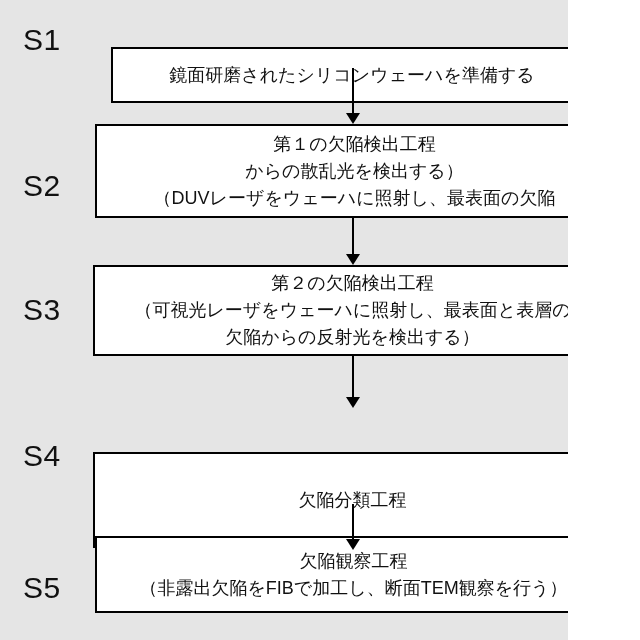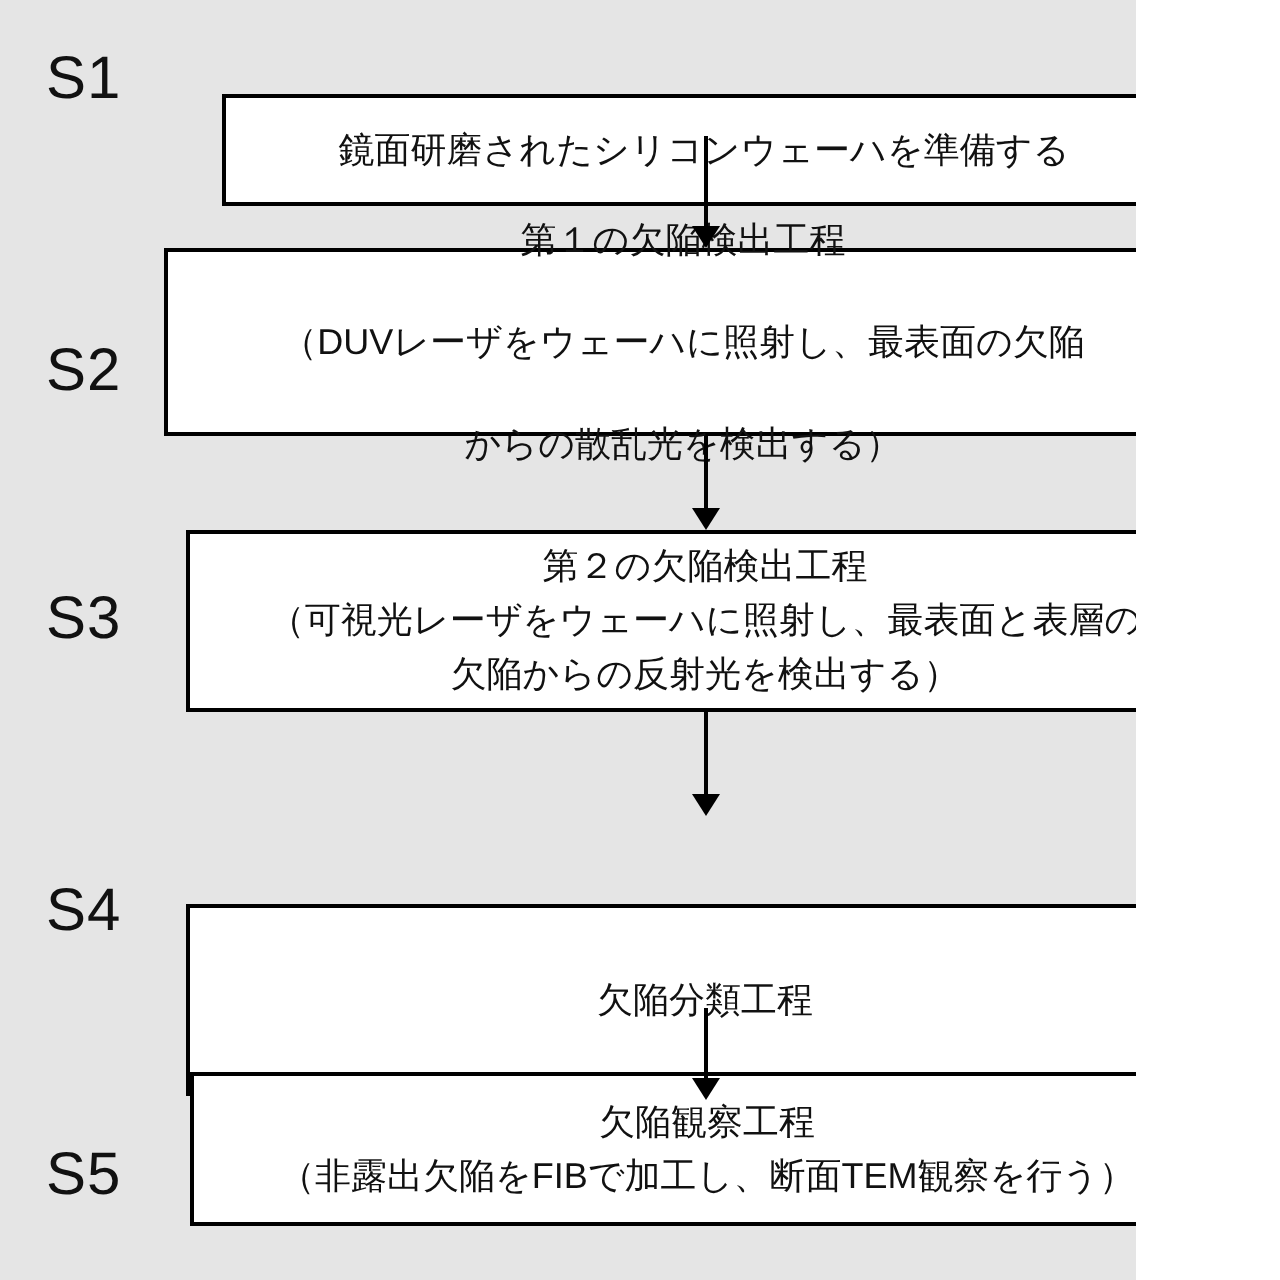--- a/index.html
+++ b/index.html
@@ -57,21 +57,21 @@
     border-top: 11px solid #000000;
   }
   
   #lbl-s1 { top: 22px; }
   #lbl-s2 { top: 153px; margin-top: 15px; }
   #lbl-s3 { top: 292px; }
   #lbl-s4 { top: 438px; }
   #lbl-s5 { top: 570px; }
 
   #box-s1 { left: 111px; top: 12px;  width: 482px; height: 56px; margin-top: 35px; }
-  #box-s2 { left: 82px;  top: 124px; width: 519px; height: 94px; gap: 24px; }
+  #box-s2 { left: 95px;  top: 124px; width: 519px; height: 94px; }
   #box-s3 { left: 93px;  top: 265px; width: 519px; height: 91px; }
   #box-s4 { left: 93px;  top: 408px; width: 519px; height: 96px; margin-top: 44px; }
   #box-s5 { left: 95px;  top: 536px; width: 517px; height: 77px; }
 
   #arrow1-line { top: 68px;  height: 46px; }
   #arrow1-head { top: 113px; }
   #arrow2-line { top: 218px; height: 37px; }
   #arrow2-head { top: 254px; }
   #arrow3-line { top: 356px; height: 42px; }
   #arrow3-head { top: 397px; }
@@ -88,22 +88,22 @@
   <div class="step-label" id="lbl-s3">S3</div>
   <div class="step-label" id="lbl-s4">S4</div>
   <div class="step-label" id="lbl-s5">S5</div>
 
   <div class="step-box" id="box-s1">
     <div class="line">鏡面研磨されたシリコンウェーハを準備する</div>
   </div>
 
   <div class="step-box" id="box-s2">
     <div class="line">第１の欠陥検出工程</div>
+    <div class="line">からの散乱光を検出する）</div>
     <div class="line">（DUVレーザをウェーハに照射し、最表面の欠陥</div>
-    <div class="line">からの散乱光を検出する）</div>
   </div>
 
   <div class="step-box" id="box-s3">
     <div class="line">第２の欠陥検出工程</div>
     <div class="line">（可視光レーザをウェーハに照射し、最表面と表層の</div>
     <div class="line">欠陥からの反射光を検出する）</div>
   </div>
 
   <div class="step-box" id="box-s4">
     <div class="line">欠陥分類工程</div>

